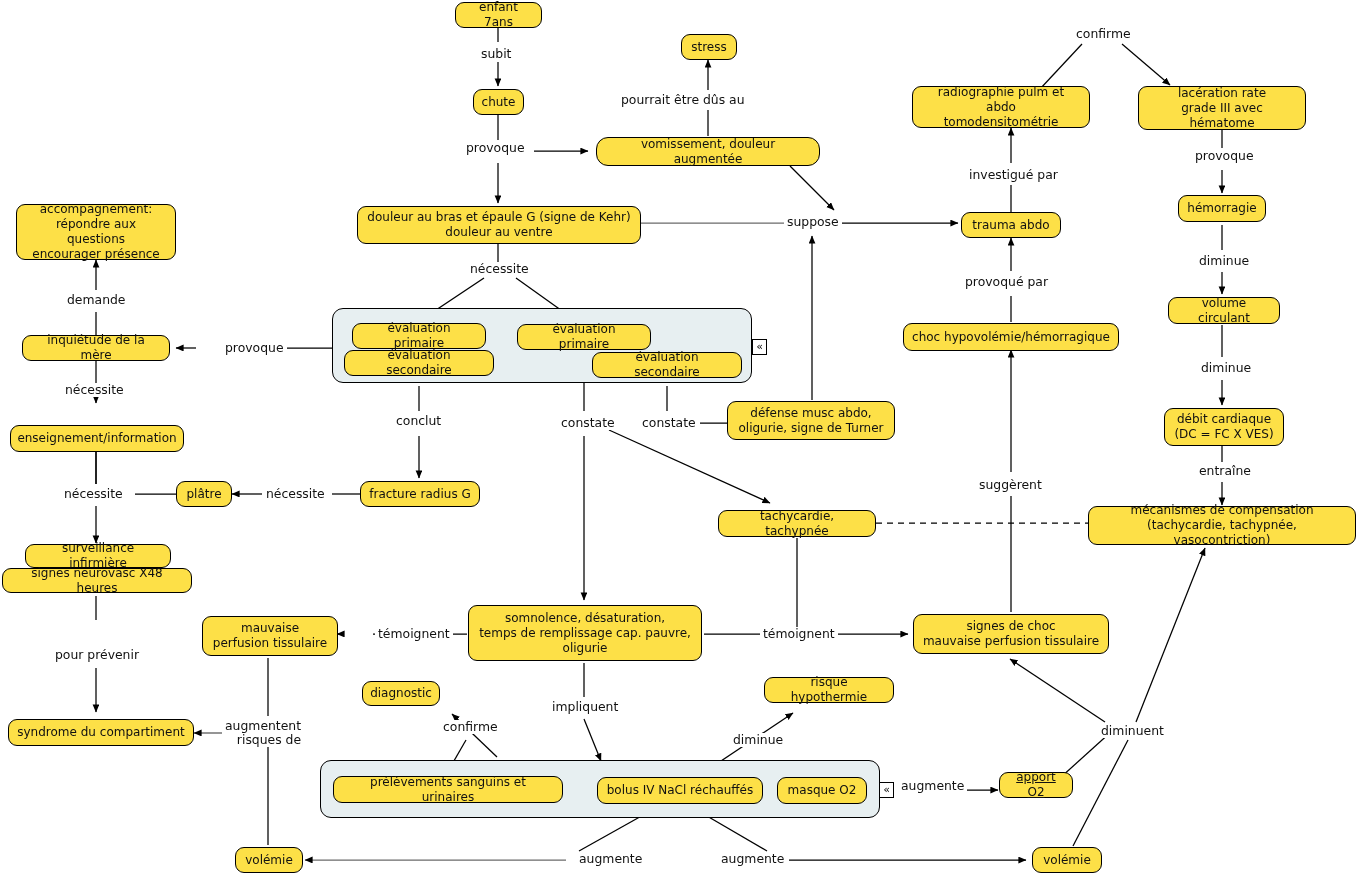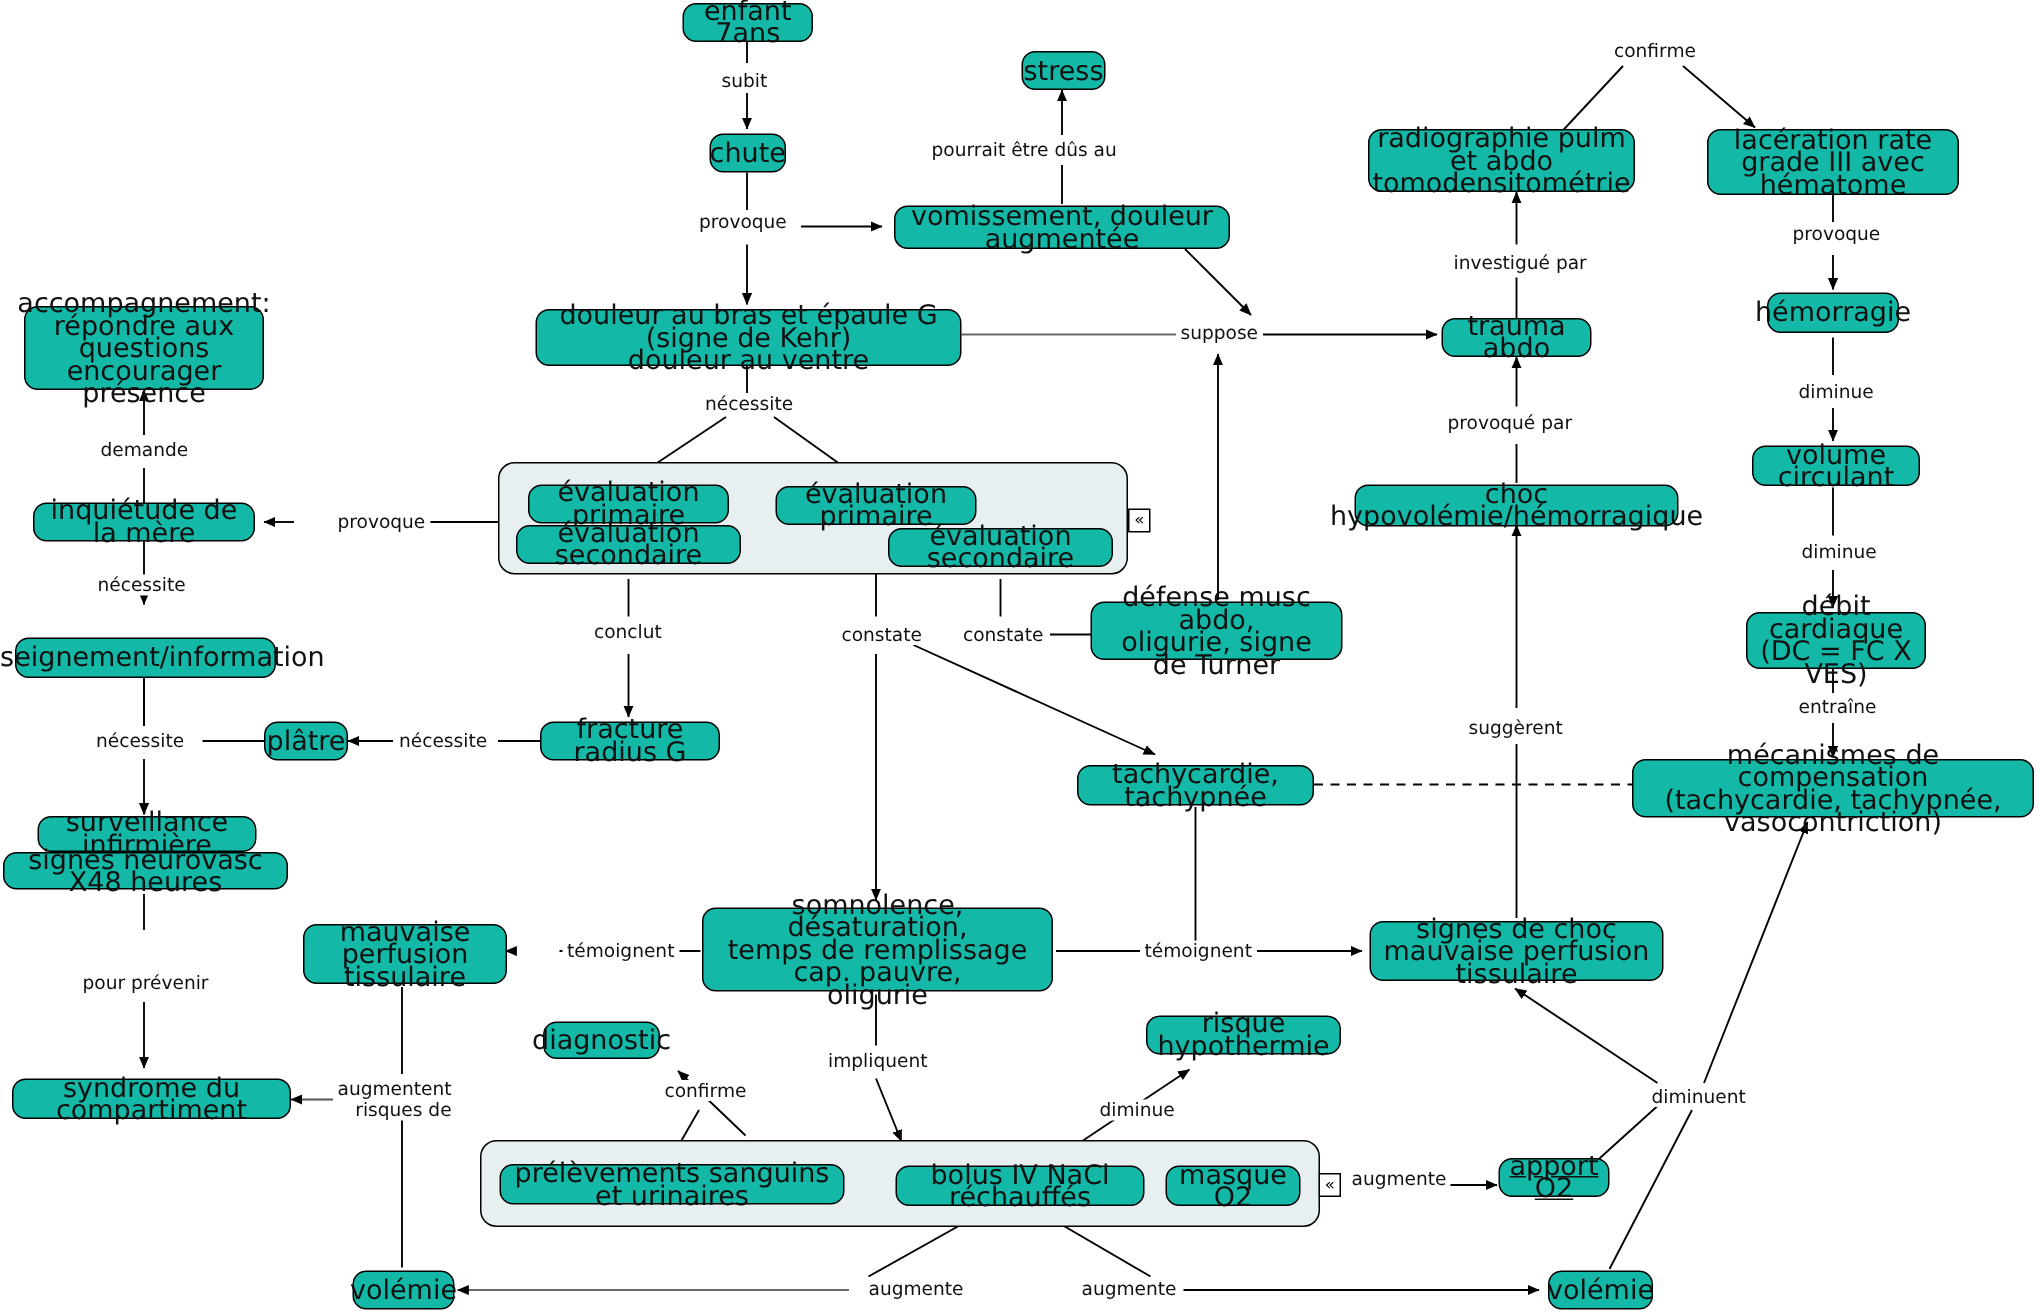--- a/index.html
+++ b/index.html
@@ -2,28 +2,28 @@
 <html><head>
 <meta charset="utf-8">
 <style>
   html,body{margin:0;padding:0;background:#ffffff;}
   body{font-family:"DejaVu Sans","Liberation Sans",sans-serif;}
   #canvas{position:relative;width:1359px;height:875px;background:#ffffff;overflow:hidden;}
   svg#edges{position:absolute;left:0;top:0;width:1359px;height:875px;pointer-events:none;}
   .node{
     position:absolute;
     box-sizing:border-box;
-    background:#14b8a6;
+    background:#fde047;
     border:1.4px solid #000;
     border-radius:9px;
     display:flex;
     align-items:center;
     justify-content:center;
     text-align:center;
-    font-size:18px;
+    font-size:12px;
     line-height:15px;
     color:#111;
     padding:3px 8px;
     white-space:pre-line;
     z-index:3;
   }
   .group{
     position:absolute;
     box-sizing:border-box;
     background:#e7eff1;
@@ -187,21 +187,21 @@
 
   <div class="group" style="left:332px;top:308px;width:420px;height:75px;"></div>
   <div class="group" style="left:320px;top:760px;width:560px;height:58px;"></div>
 
   <div class="node" style="left:455px;top:2px;width:87px;height:26px;">enfant 7ans</div>
 
   <div class="node" style="left:473px;top:89px;width:51px;height:26px;">chute</div>
 
   <div class="node" style="left:681px;top:34px;width:56px;height:26px;">stress</div>
 
-  <div class="node" style="left:596px;top:137px;width:224px;height:29px;">vomissement, douleur augmentée</div>
+  <div class="node" style="left:596px;top:137px;width:224px;height:29px;border-radius:12px;">vomissement, douleur augmentée</div>
 
   <div class="node" style="left:357px;top:206px;width:284px;height:38px;">douleur au bras et épaule G (signe de Kehr)
 douleur au ventre</div>
 
   <div class="node" style="left:912px;top:86px;width:178px;height:42px;">radiographie pulm et abdo
 tomodensitométrie</div>
 
   <div class="node" style="left:1138px;top:86px;width:168px;height:44px;">lacération rate
 grade III avec hématome</div>
 

